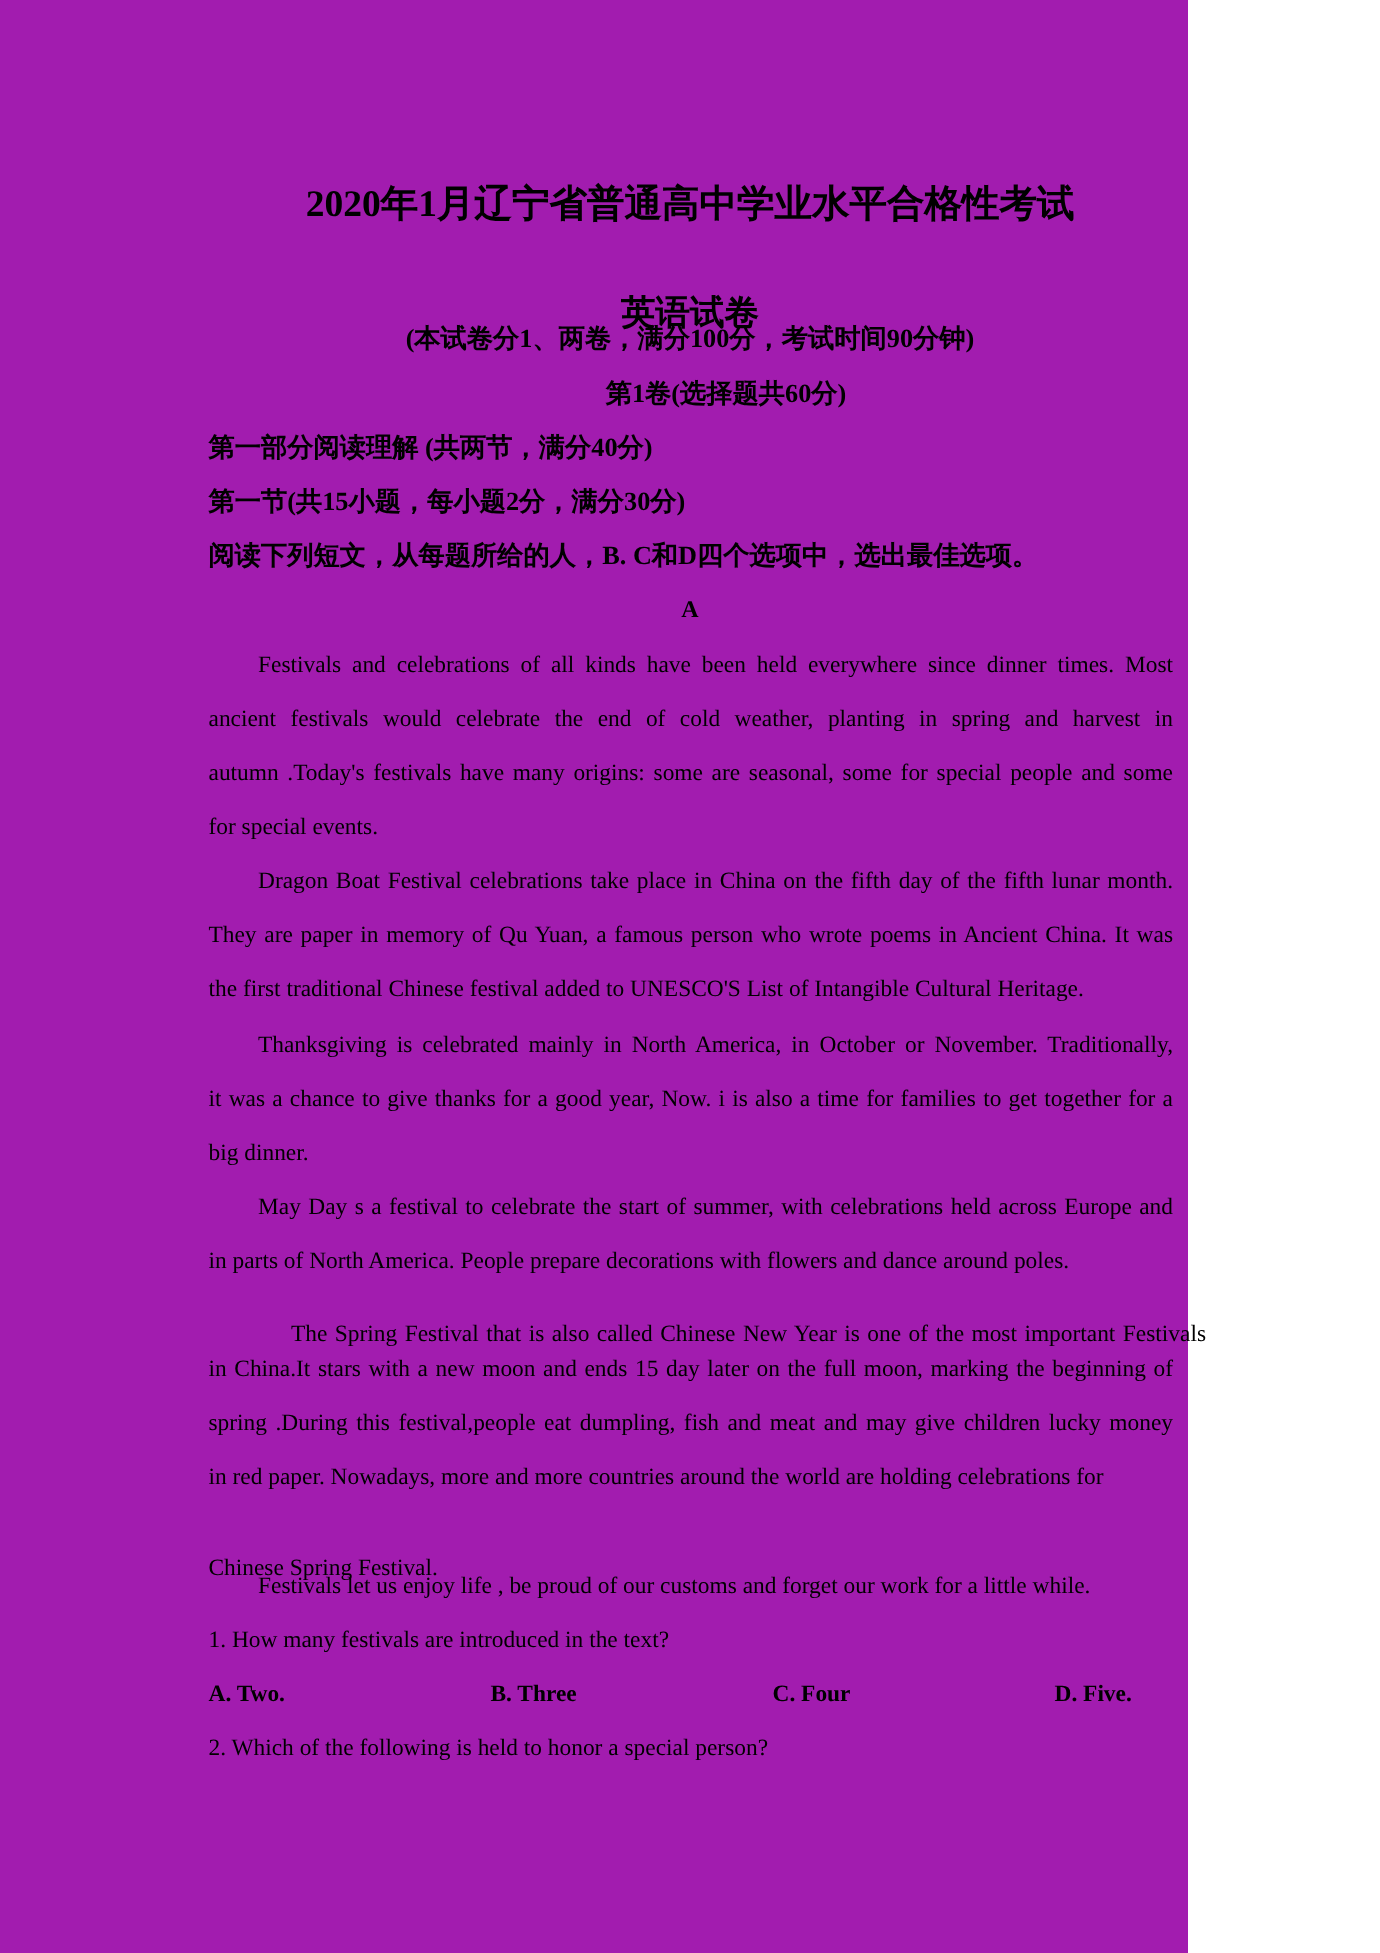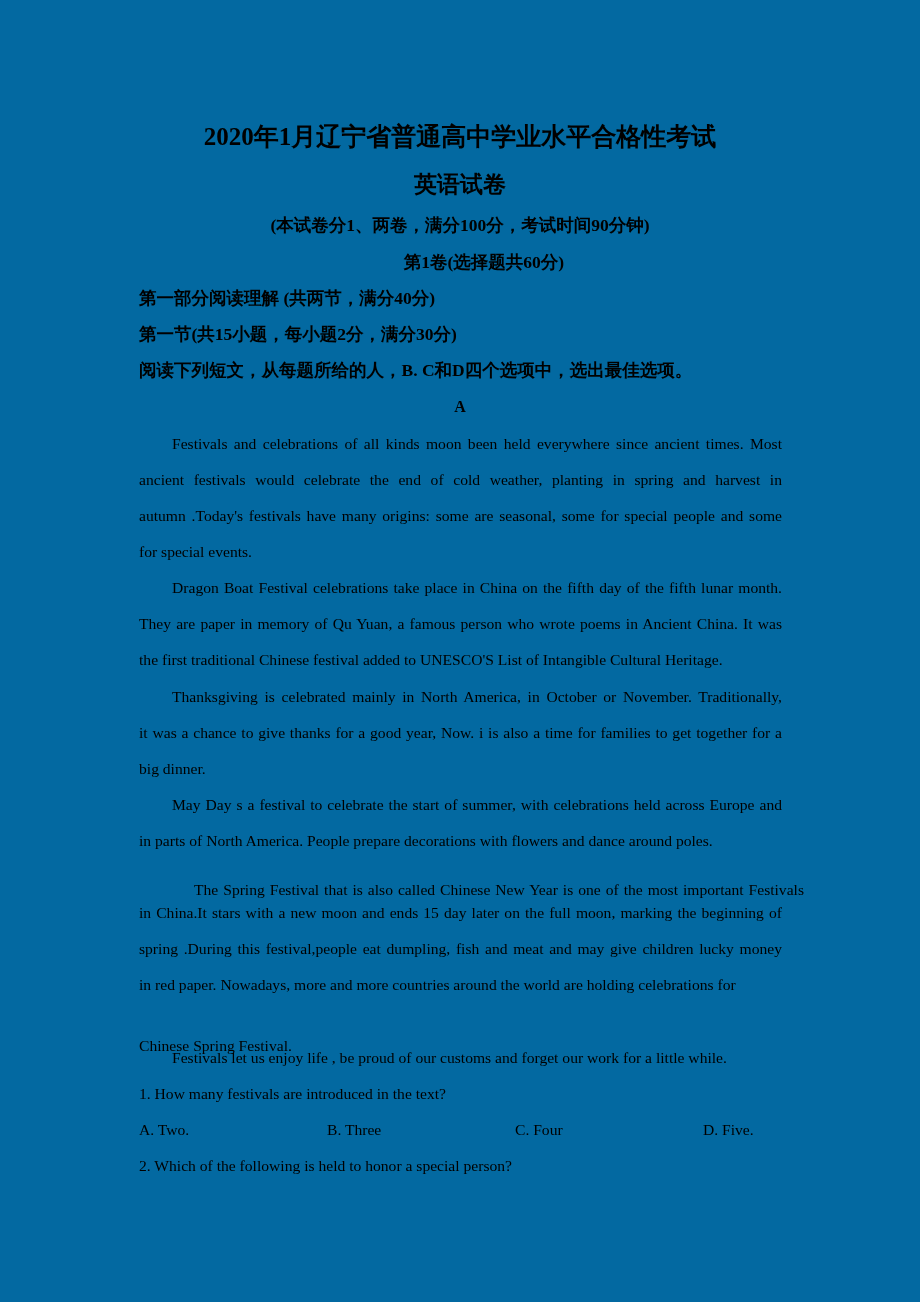--- a/index.html
+++ b/index.html
@@ -11,23 +11,23 @@
       width: 920px;
       height: 1302px;
       position: relative;
       overflow: hidden;
       font-family: "Liberation Serif", "DejaVu Serif", serif;
       color: #000000;
     }
     .page {
       position: absolute;
       left: 0; top: 0;
-      width: 920px;
+      width: 792px;
       height: 1302px;
-      background: #0369a1;
+      background: #a21caf;
     }
     .line {
       position: absolute;
       white-space: nowrap;
       line-height: 1;
     }
     .center {
       left: 0;
       width: 920px;
       text-align: center;
@@ -38,20 +38,21 @@
     .indent {
       left: 172px;
     }
     .title {
       font-size: 25px;
       font-weight: bold;
     }
     .subtitle {
       font-size: 23px;
       font-weight: bold;
+      margin-top: 24px;
     }
     .bold17 {
       font-size: 17.5px;
       font-weight: bold;
     }
     .body {
       font-size: 15.6px;
       font-weight: normal;
     }
     .just {
@@ -62,38 +63,39 @@
     .just-indent {
       width: 610px;
       text-align: justify;
       text-align-last: justify;
     }
     .opt {
       position: absolute;
       white-space: nowrap;
       line-height: 1;
       font-size: 15.6px;
+      font-weight: bold;
     }
   </style>
 </head>
 <body>
 
 <div class="page">
 
   <div class="line center title" style="top:124px;">2020年1月辽宁省普通高中学业水平合格性考试</div>
   <div class="line center subtitle" style="top:173px;">英语试卷</div>
   <div class="line center bold17" style="top:217px;">(本试卷分1、两卷，满分100分，考试时间90分钟)</div>
   <div class="line center bold17" style="top:254px;padding-left:24px;">第1卷(选择题共60分)</div>
 
   <div class="line left bold17" style="top:290px;">第一部分阅读理解 (共两节，满分40分)</div>
   <div class="line left bold17" style="top:326px;">第一节(共15小题，每小题2分，满分30分)</div>
   <div class="line left bold17" style="top:362px;">阅读下列短文，从每题所给的人，B. C和D四个选项中，选出最佳选项。</div>
   <div class="line center bold17" style="top:399px; font-size:16px;">A</div>
 
-  <div class="line indent body just-indent" style="top:436px;">Festivals and celebrations of all kinds moon been held everywhere since ancient times. Most</div>
+  <div class="line indent body just-indent" style="top:436px;">Festivals and celebrations of all kinds have been held everywhere since dinner times. Most</div>
   <div class="line left body just" style="top:472px;">ancient festivals would celebrate the end of cold weather, planting in spring and harvest in</div>
   <div class="line left body just" style="top:508px;">autumn .Today's festivals have many origins: some are seasonal, some for special people and some</div>
   <div class="line left body" style="top:544px;">for special events.</div>
 
   <div class="line indent body just-indent" style="top:580px;">Dragon Boat Festival celebrations take place in China on the fifth day of the fifth lunar month.</div>
   <div class="line left body just" style="top:616px;">They are paper in memory of Qu Yuan, a famous person who wrote poems in Ancient China. It was</div>
   <div class="line left body" style="top:652px;">the first traditional Chinese festival added to UNESCO'S List of Intangible Cultural Heritage.</div>
 
   <div class="line indent body just-indent" style="top:689px;">Thanksgiving is celebrated mainly in North America, in October or November. Traditionally,</div>
   <div class="line left body just" style="top:725px;">it was a chance to give thanks for a good year, Now. i is also a time for families to get together for a</div>

